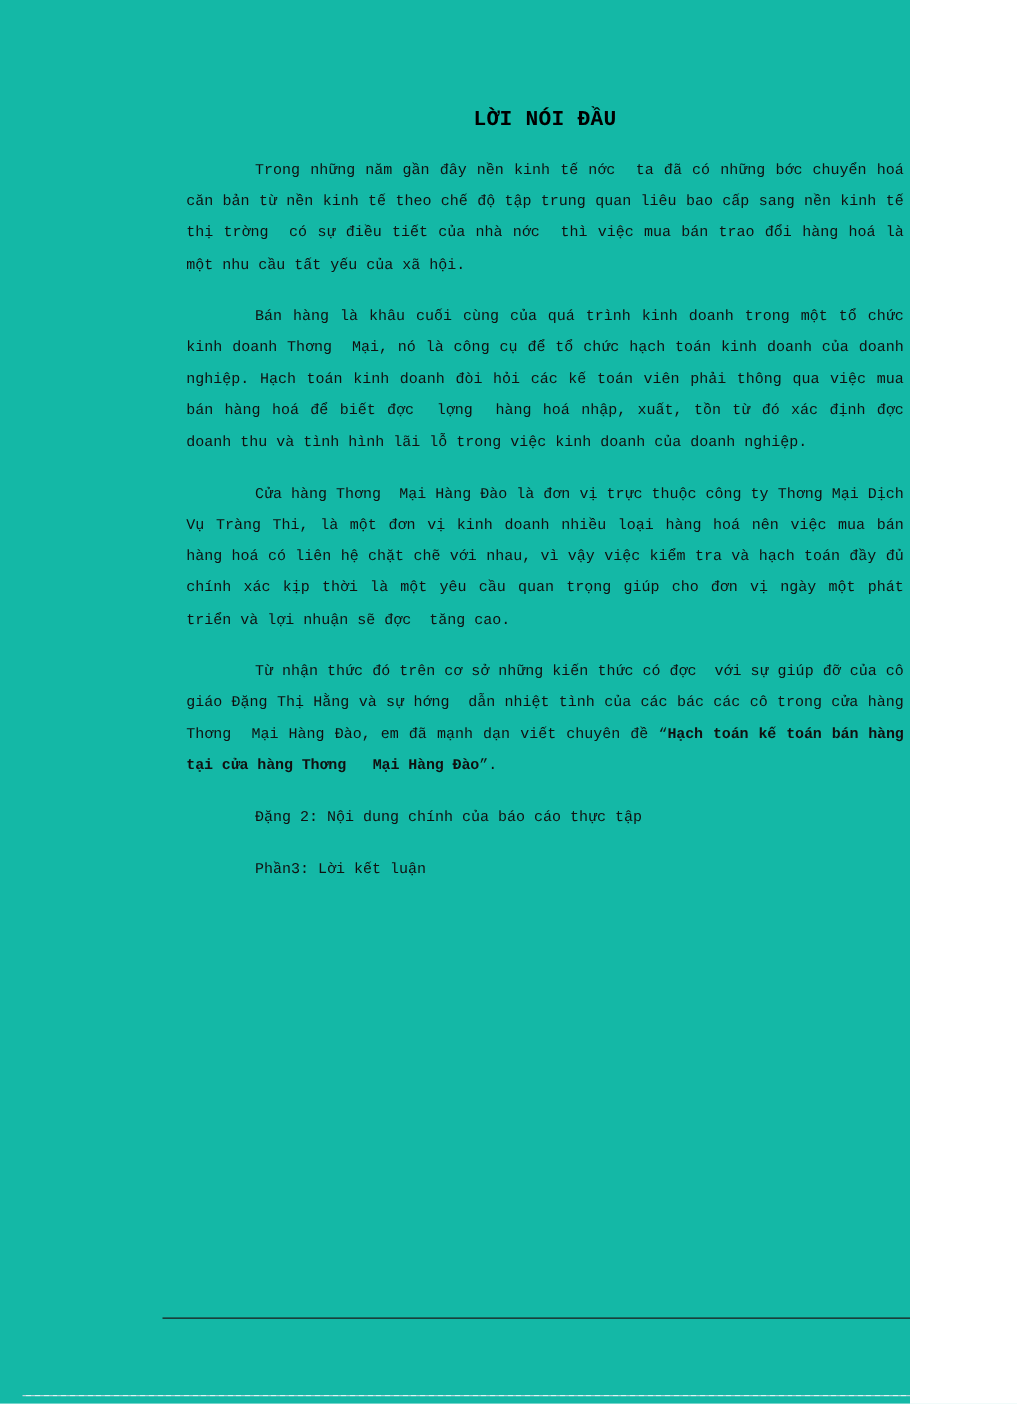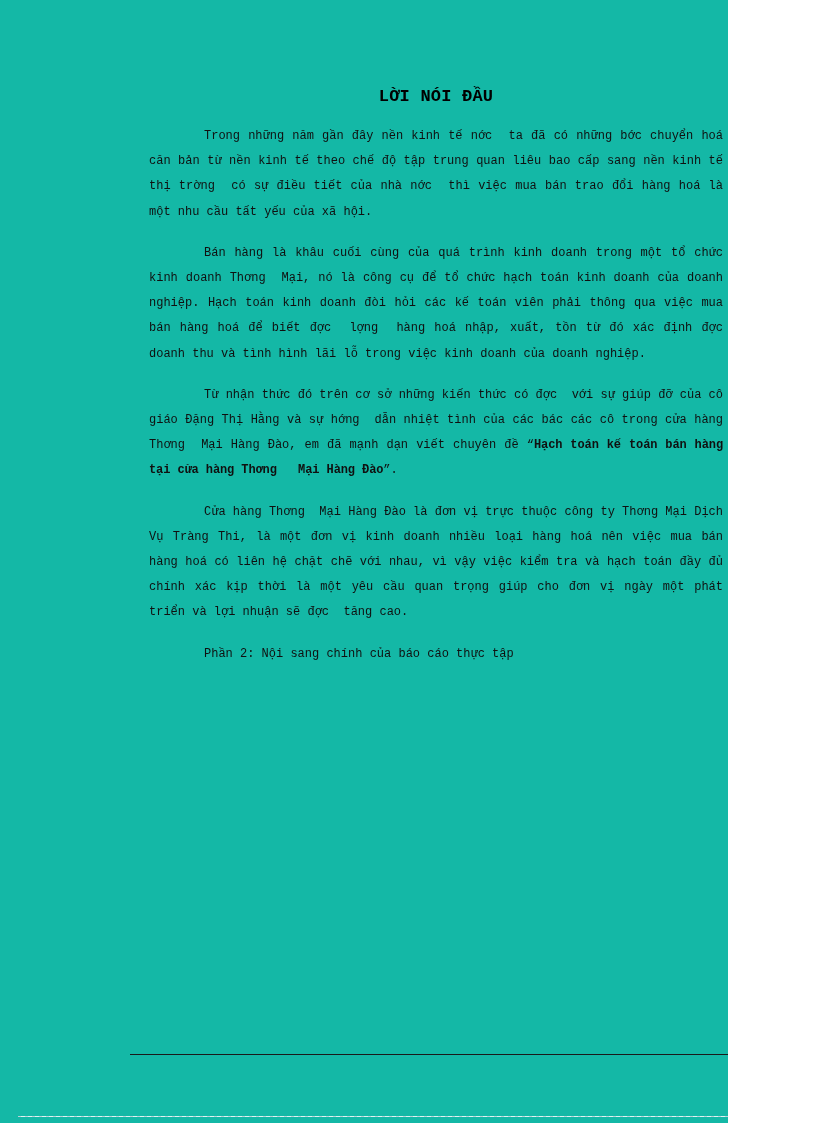--- a/index.html
+++ b/index.html
@@ -102,28 +102,29 @@
 <div class="page">
 
   <div class="content">
 
     <h1 class="doc-title">LỜI NÓI ĐẦU</h1>
 
     <p class="para">Trong những năm gần đây nền kinh tế nớc  ta đã có những bớc chuyển hoá căn bản từ nền kinh tế theo chế độ tập trung quan liêu bao cấp sang nền kinh tế thị trờng  có sự điều tiết của nhà nớc  thì việc mua bán trao đổi hàng hoá là một nhu cầu tất yếu của xã hội.</p>
 
     <p class="para">Bán hàng là khâu cuối cùng của quá trình kinh doanh trong một tổ chức kinh doanh Thơng  Mại, nó là công cụ để tổ chức hạch toán kinh doanh của doanh nghiệp. Hạch toán kinh doanh đòi hỏi các kế toán viên phải thông qua việc mua bán hàng hoá để biết đợc  lợng  hàng hoá nhập, xuất, tồn từ đó xác định đợc  doanh thu và tình hình lãi lỗ trong việc kinh doanh của doanh nghiệp.</p>
 
+    <p class="para">Cửa hàng Thơng  Mại Hàng Đào là đơn vị trực thuộc công ty Thơng Mại Dịch Vụ Tràng Thi, là một đơn vị kinh doanh nhiều loại hàng hoá nên việc mua bán hàng hoá có liên hệ chặt chẽ với nhau, vì vậy việc kiểm tra và hạch toán đầy đủ chính xác kịp thời là một yêu cầu quan trọng giúp cho đơn vị ngày một phát triển và lợi nhuận sẽ đợc  tăng cao.</p>
+
     <p class="para"><span>Từ nhận thức đó trên cơ sở những kiến thức có đợc  với sự giúp đỡ của cô giáo Đặng Thị Hằng và sự hớng  dẫn nhiệt tình của các bác các cô trong cửa hàng Thơng  Mại Hàng Đào, em đã mạnh dạn viết chuyên đề “</span><b>Hạch toán kế toán bán hàng tại cửa hàng Thơng   Mại Hàng Đào</b><span>”.</span></p>
-
-    <p class="para">Cửa hàng Thơng  Mại Hàng Đào là đơn vị trực thuộc công ty Thơng Mại Dịch Vụ Tràng Thi, là một đơn vị kinh doanh nhiều loại hàng hoá nên việc mua bán hàng hoá có liên hệ chặt chẽ với nhau, vì vậy việc kiểm tra và hạch toán đầy đủ chính xác kịp thời là một yêu cầu quan trọng giúp cho đơn vị ngày một phát triển và lợi nhuận sẽ đợc  tăng cao.</p>
 
 
 
-    <p class="para">Phần 2: Nội sang chính của báo cáo thực tập</p>
+    <p class="para">Đặng 2: Nội dung chính của báo cáo thực tập</p>
 
+    <p class="para">Phần3: Lời kết luận</p>
 
   </div>
 
   <div class="footer-rule"></div>
 
   <div class="footer-pageno">1</div>
 
   <div class="scan-artifact"></div>
 
 </div>

